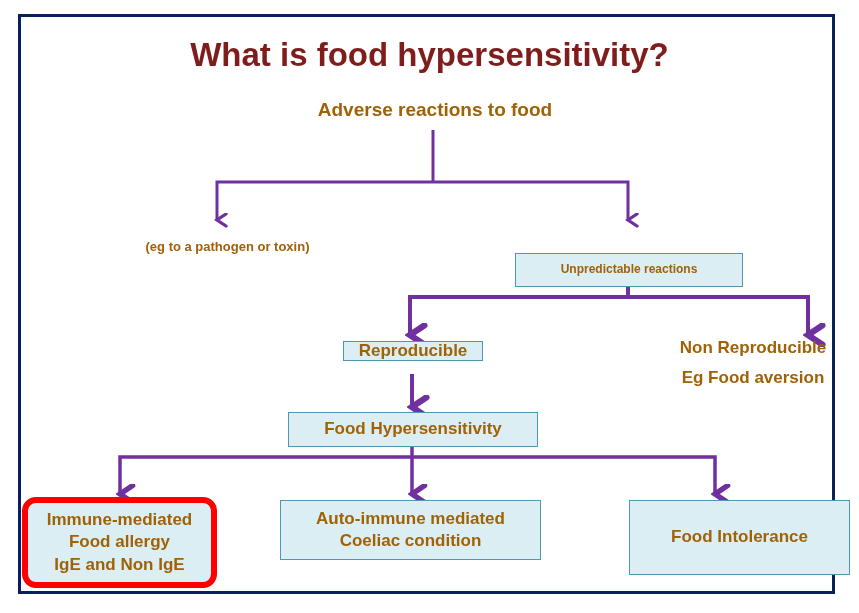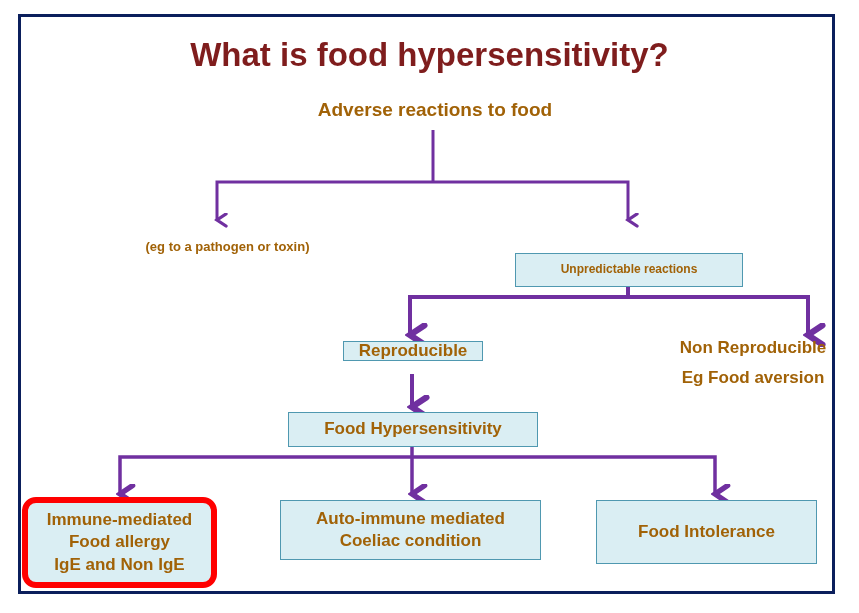--- a/index.html
+++ b/index.html
@@ -87,15 +87,15 @@
   <span>Immune-mediated</span>
   <span>Food allergy</span>
   <span>IgE and Non IgE</span>
 </div>
 
 <div class="node box" style="left:280px; top:500px; width:261px; height:60px; font-size:17px;">
   <span>Auto-immune mediated</span>
   <span>Coeliac condition</span>
 </div>
 
-<div class="node box" style="left:596px; top:500px; width:221px; height:64px; font-size:17px;">
+<div class="node box" style="left:629px; top:500px; width:221px; height:75px; font-size:17px;">
   <span>Food Intolerance</span>
 </div>
 
 </body></html>

